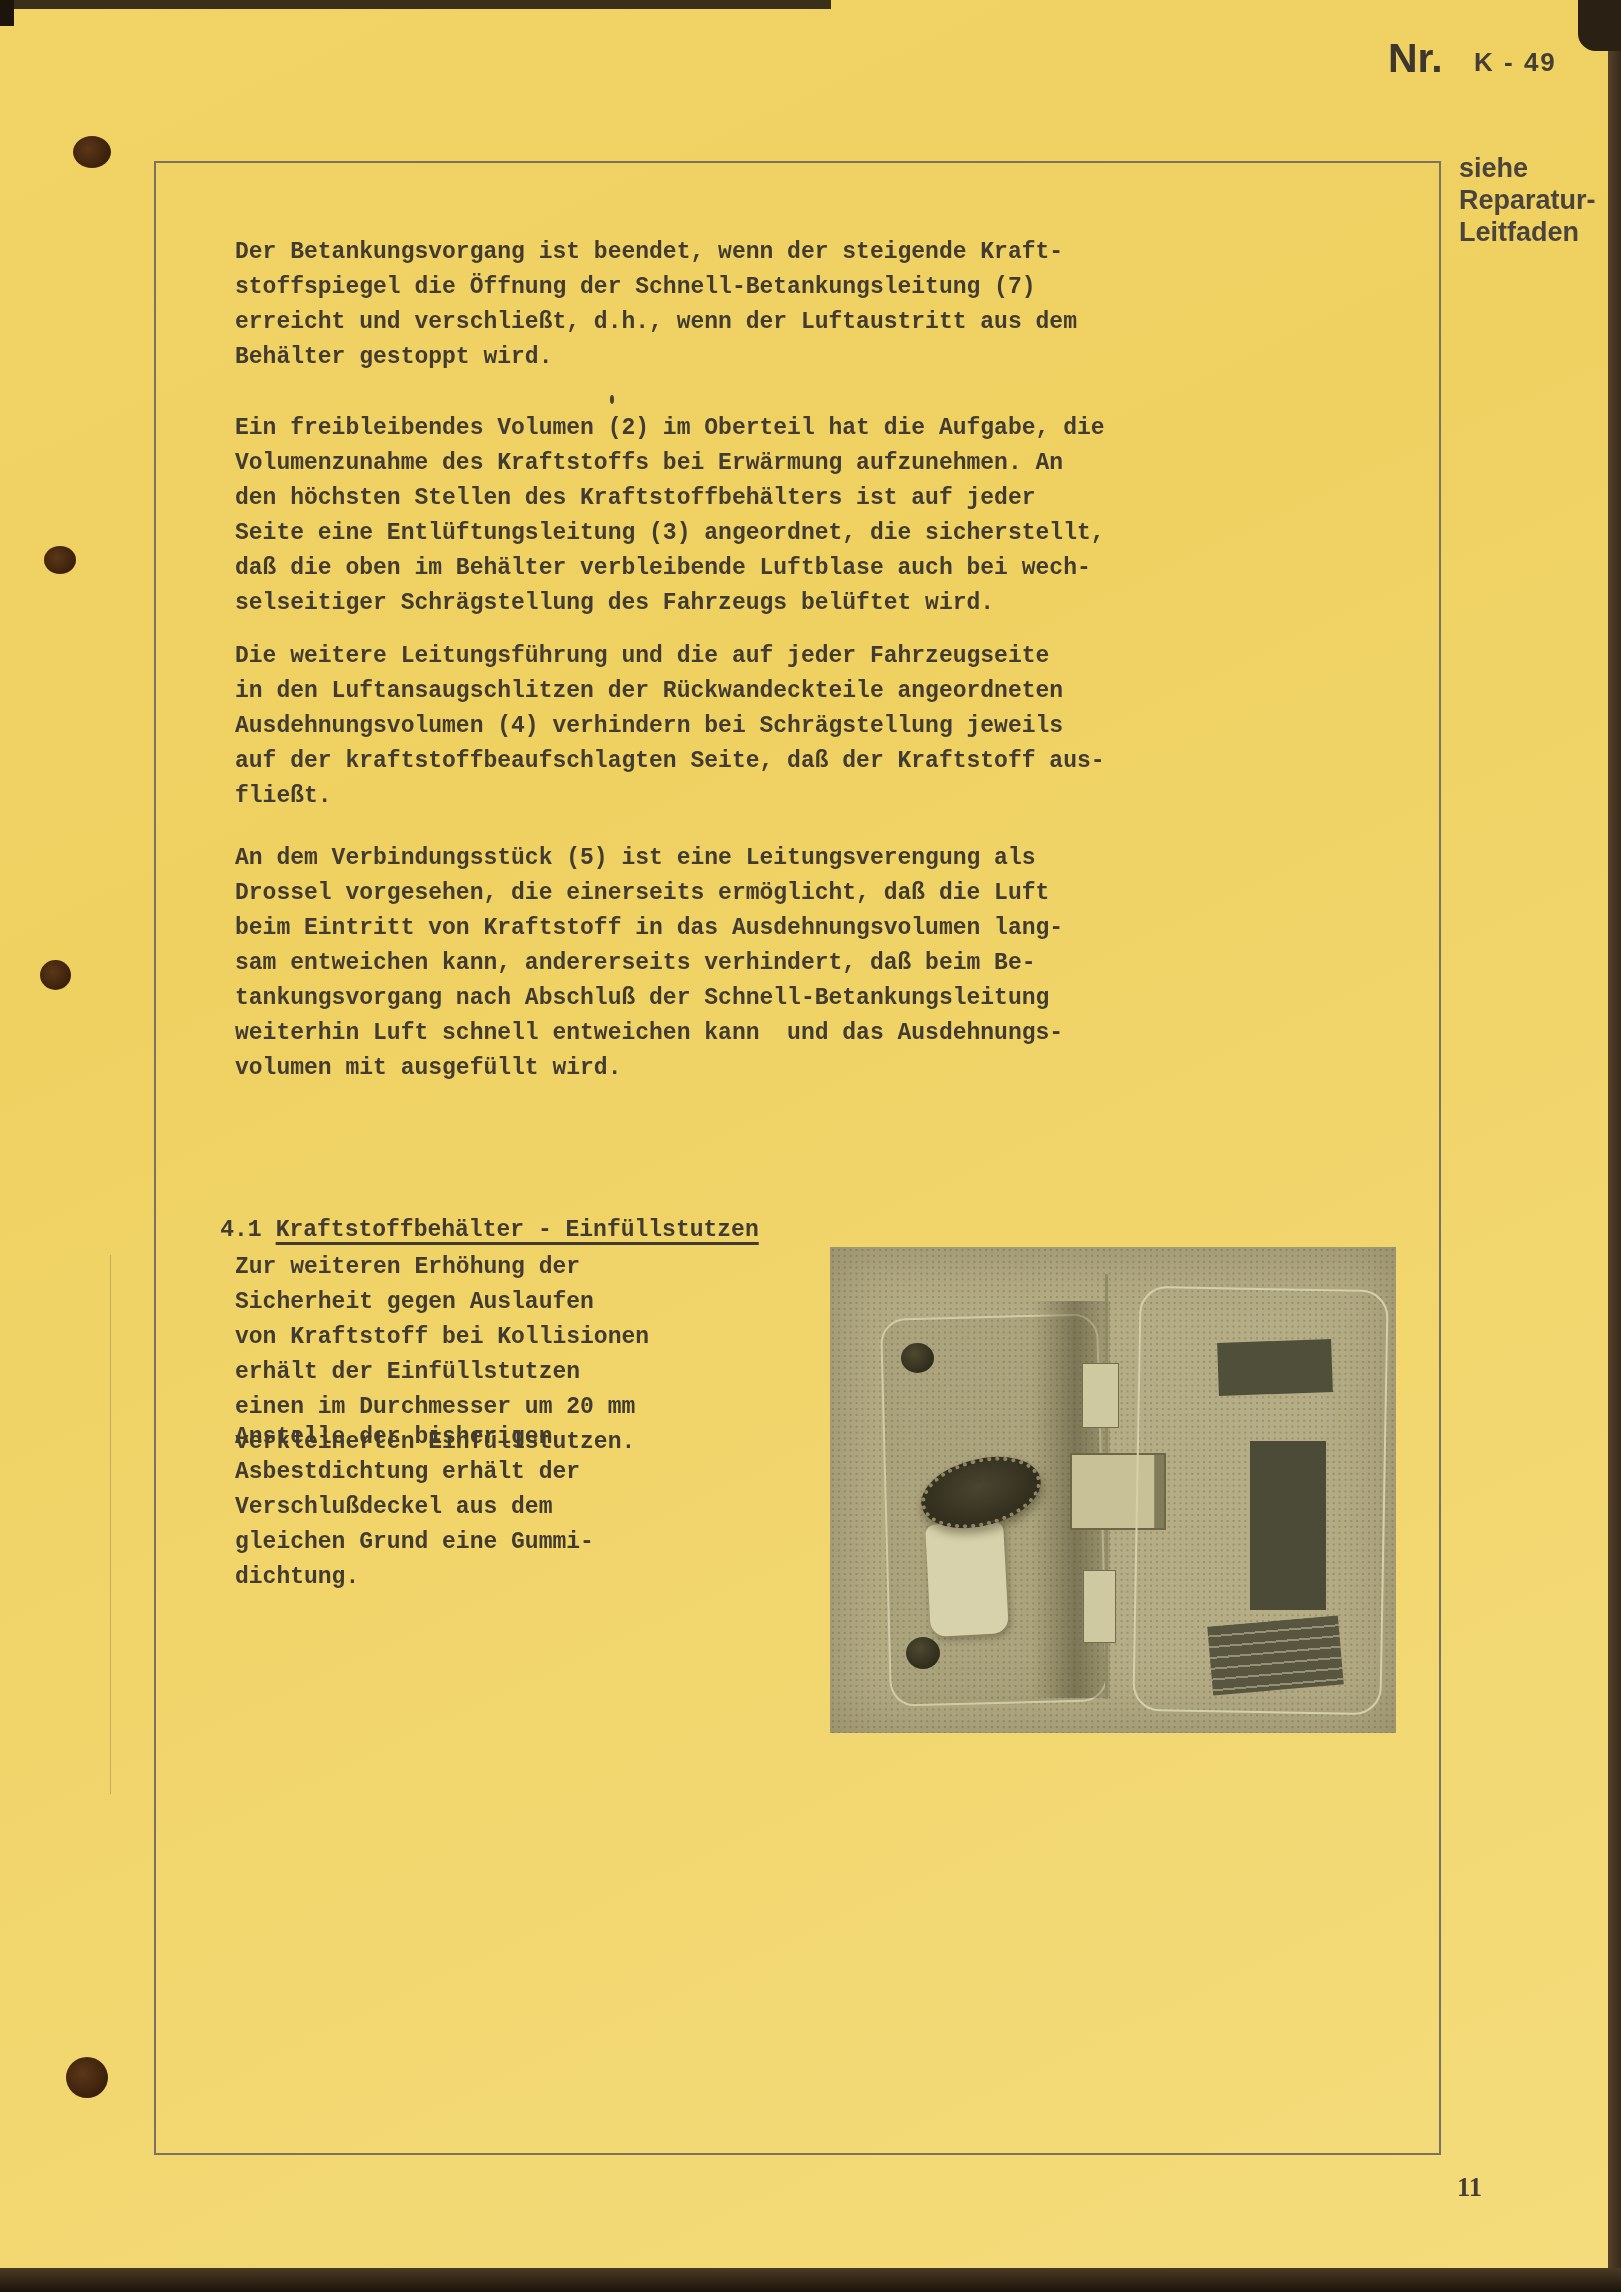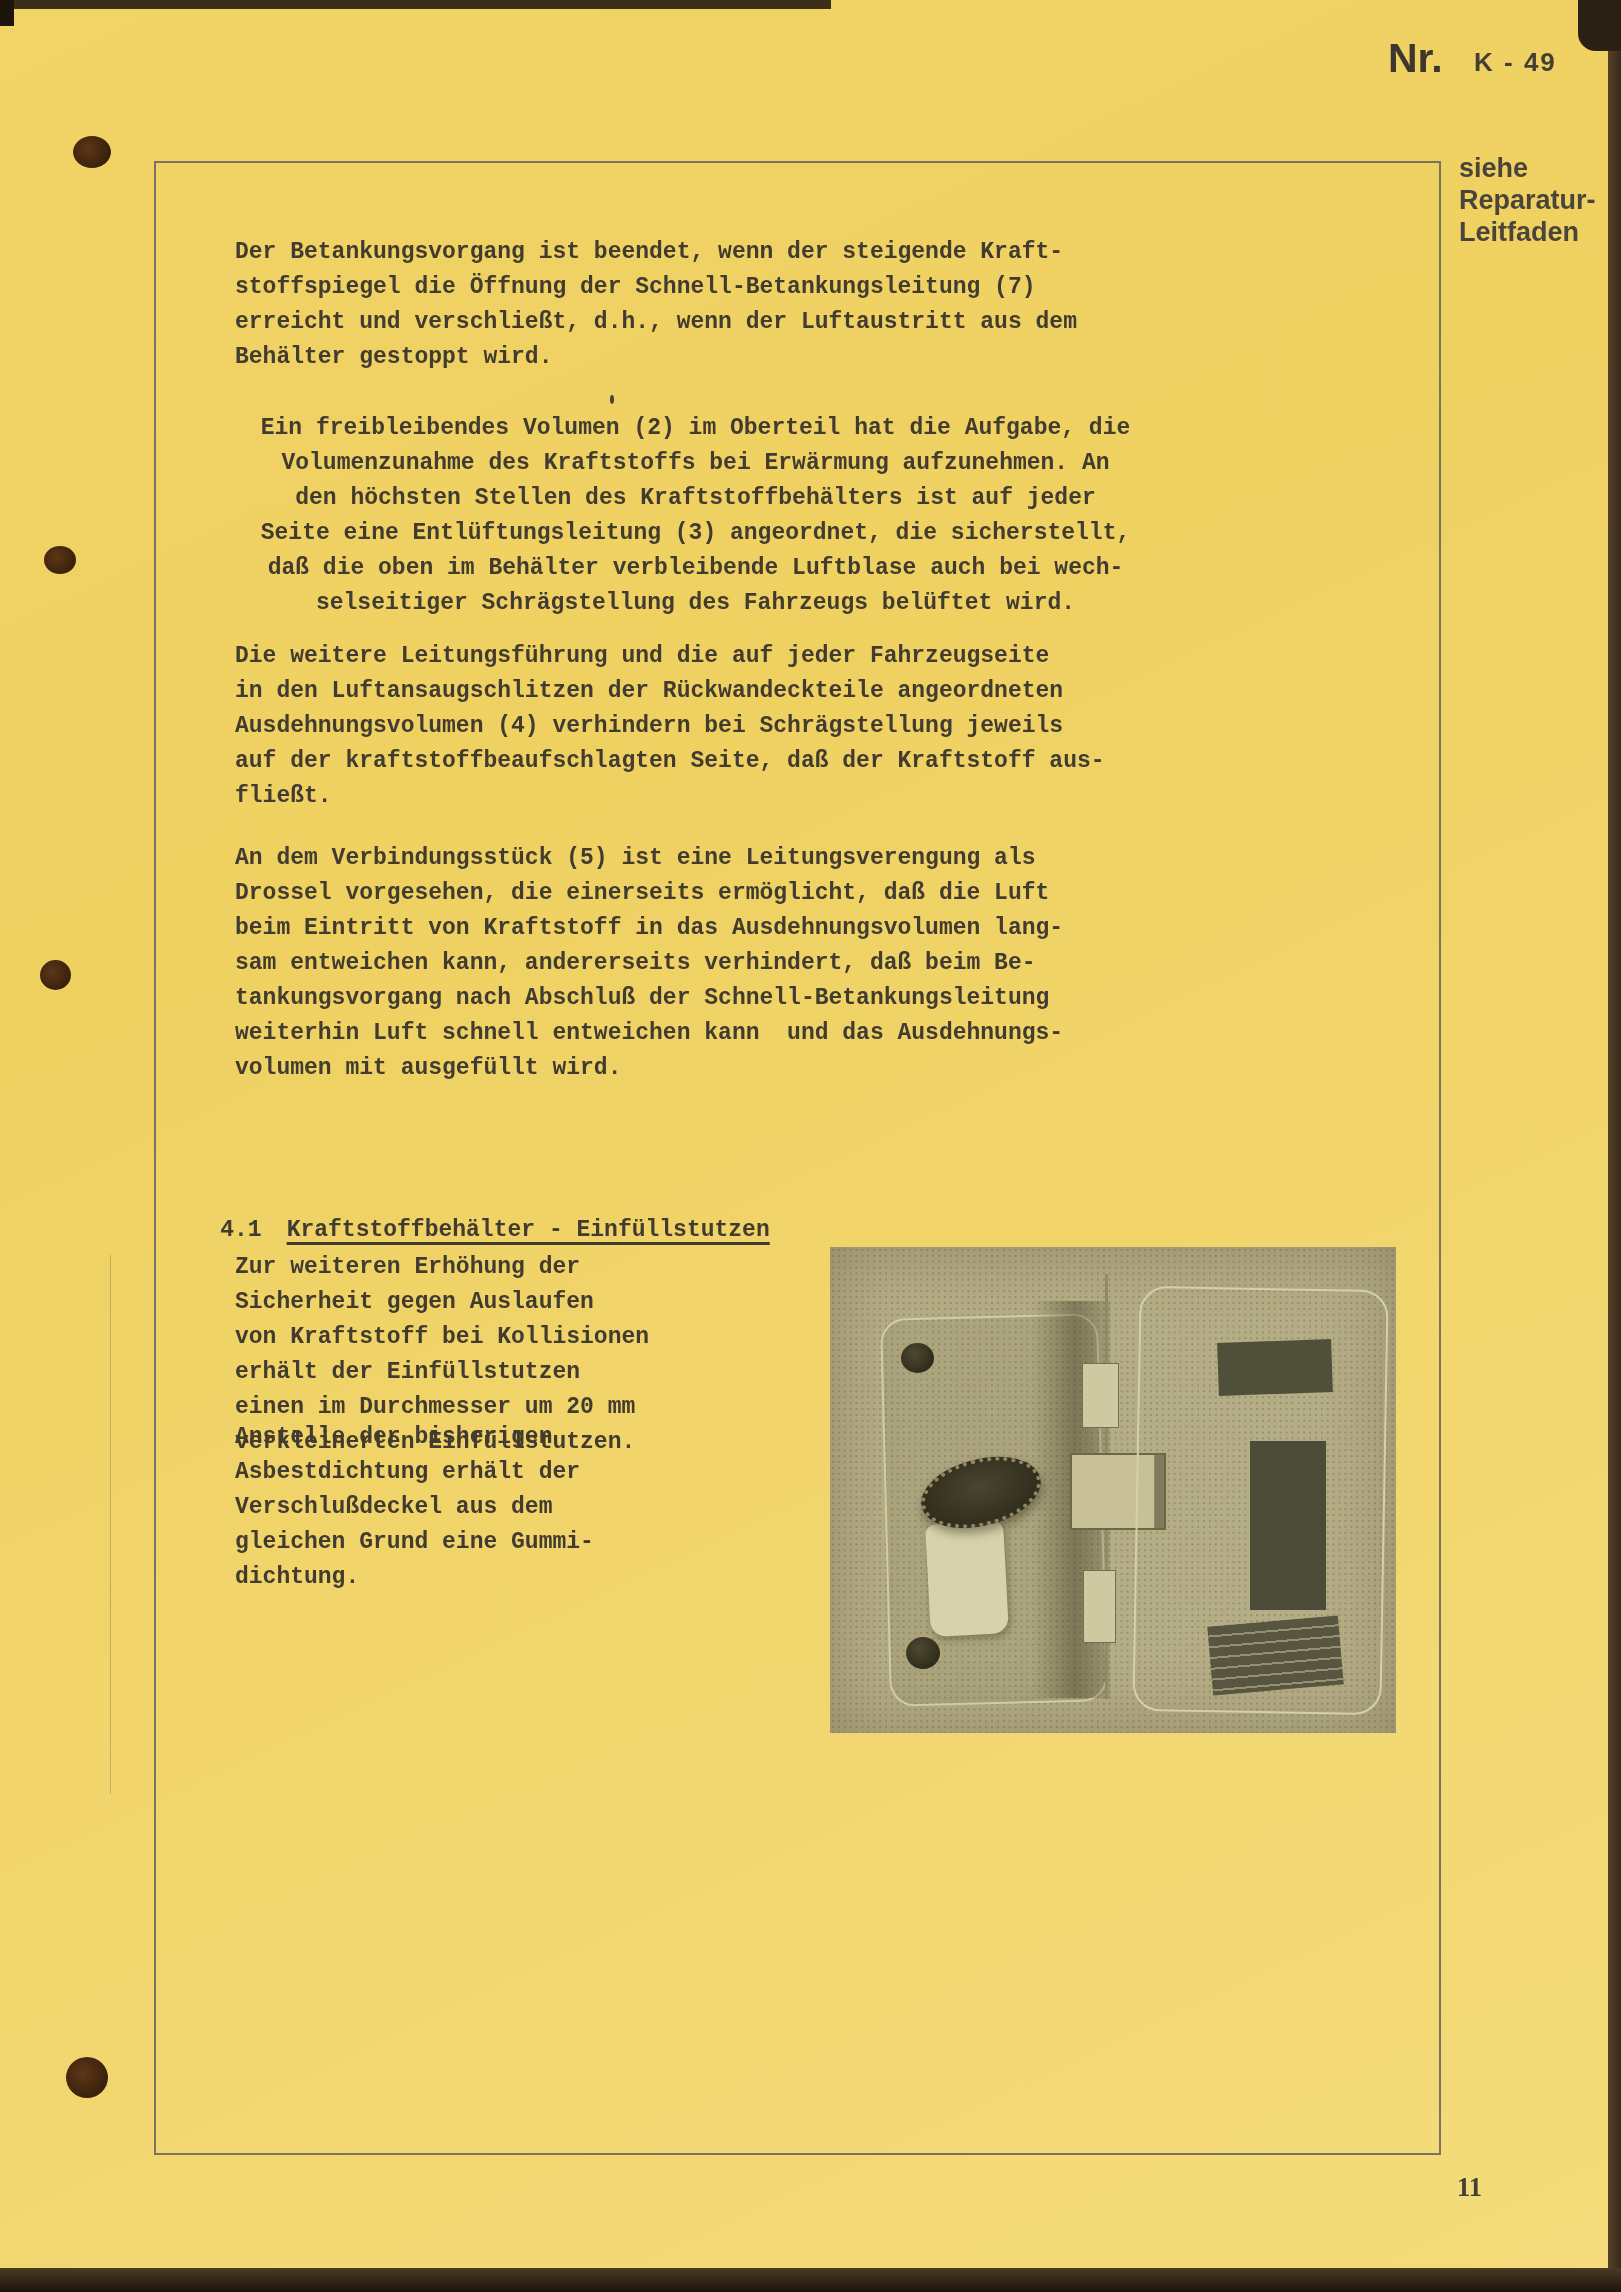--- a/index.html
+++ b/index.html
@@ -29,25 +29,25 @@
   
   .doc-no-label{position:absolute;left:1388px;top:35px;font-family:"Liberation Sans",sans-serif;font-weight:bold;font-size:41px;color:#3e372d;}
   .doc-no-value{position:absolute;left:1474px;top:47px;font-family:Liberation Sans, sans-serif;font-weight:bold;font-size:26px;letter-spacing:2px;color:#453e32;}
   .margin-note{position:absolute;left:1459px;top:152px;width:157px;
     font-family:Liberation Sans, sans-serif;font-weight:bold;font-size:27px;line-height:32px;
     color:#4a443b;white-space:pre-wrap;}
   
   .tw{position:absolute;font-family:"Liberation Mono",monospace;font-weight:bold;
       font-size:23px;line-height:35px;color:#423b30;white-space:pre-wrap;}
   .p1{left:235px;top:235px;width:882px;}
-  .p2{left:235px;top:411px;width:921px;text-align:center;}
+  .p2{left:235px;top:411px;width:921px;}
   .p3{left:235px;top:639px;width:921px;}
   .p4{left:235px;top:841px;width:921px;}
   .heading{left:165px;top:1178px;width:882px;}
-  .heading .sec-no{margin-right:25px;text-align:center;}
+  .heading .sec-no{margin-right:14px;text-align:center;}
   .heading .sec-title{text-decoration:underline;text-decoration-thickness:2.5px;text-underline-offset:5.9px;}
   .colA{left:235px;top:1250px;width:470px;}
   .colB{left:235px;top:1420px;width:470px;}
   .page-no{position:absolute;left:1457px;top:2172px;font-family:Liberation Serif, serif;font-weight:bold;font-size:26.5px;color:#453e32;}
   
   .photo{position:absolute;left:830px;top:1247px;width:566px;height:486px;
     background-color:#b5ad85;
     background-image:radial-gradient(circle,rgba(85,80,55,.30) 1px,transparent 1.5px);
     background-size:5.9px 5.9px;
     box-shadow:inset 0 0 69px rgba(70,60,35,.30);}

